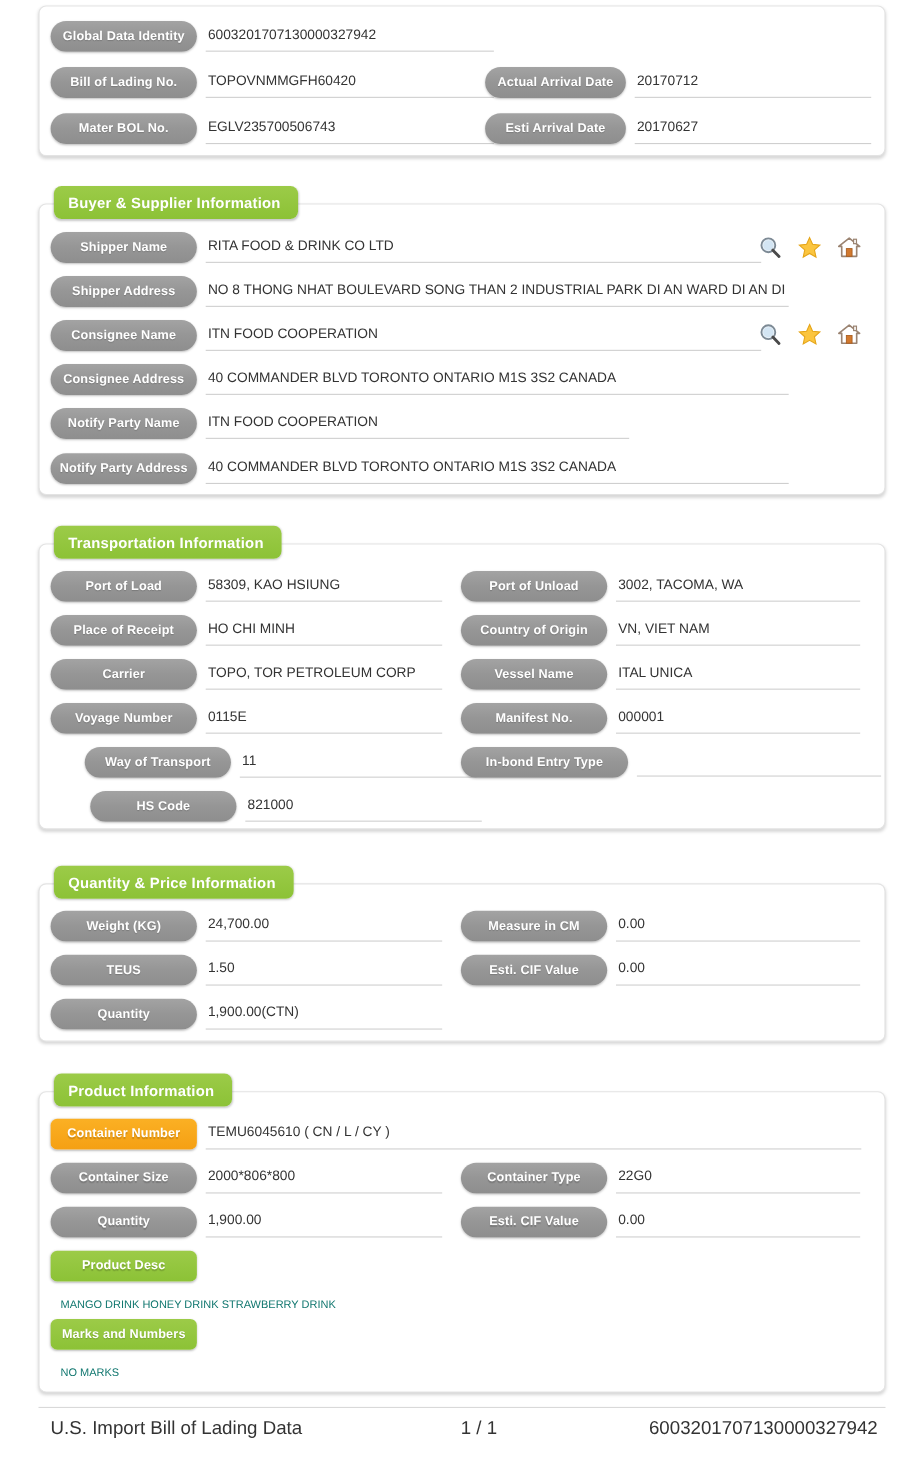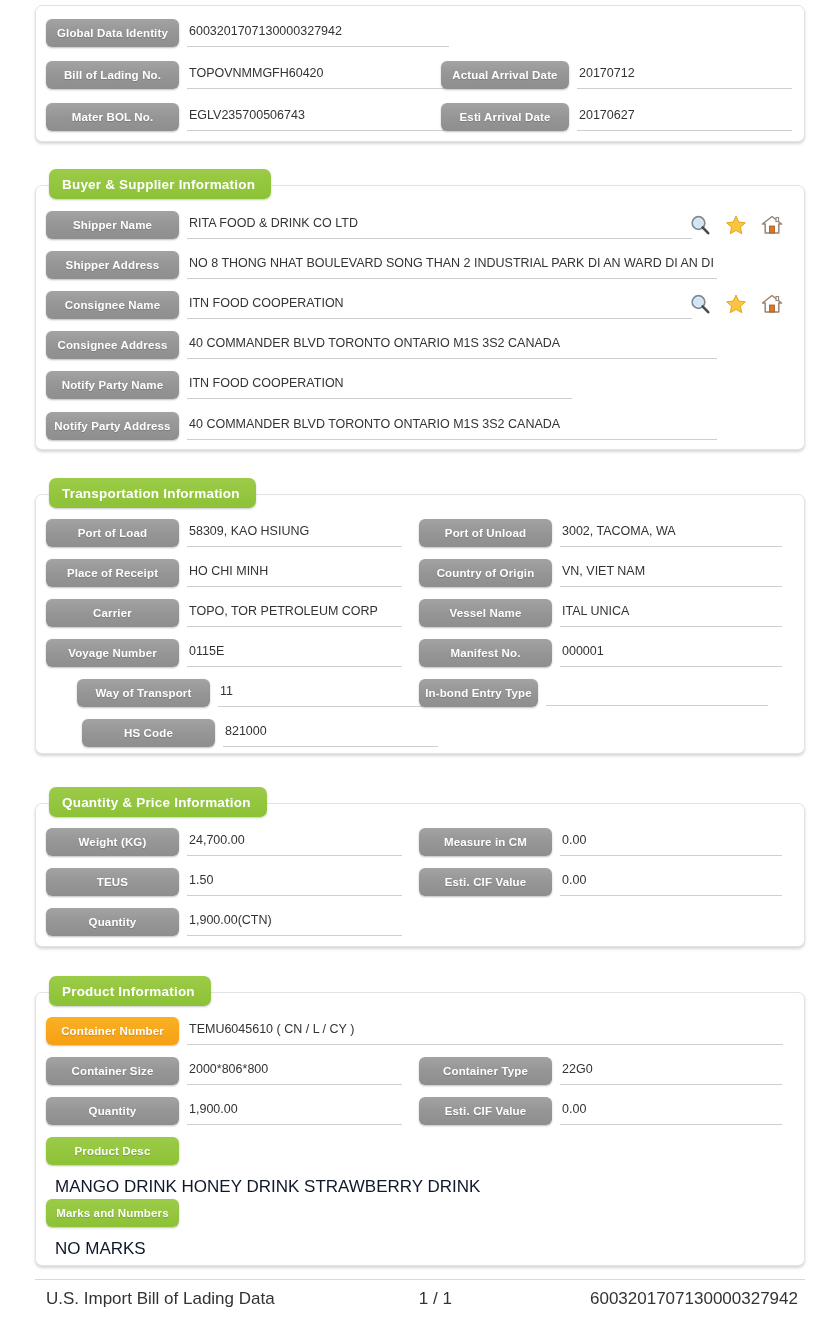--- a/index.html
+++ b/index.html
@@ -68,20 +68,21 @@
     color: #ffffff;
     font-size: 11.5px;
     font-weight: bold;
     letter-spacing: 0.15px;
     white-space: nowrap;
     box-shadow: 0 1px 2px rgba(0,0,0,0.25);
     text-shadow: 0 1px 1px rgba(0,0,0,0.18);
   }
   .pill.gray {
     background: linear-gradient(to bottom, #a3a3a3 0%, #969696 48%, #8e8e8e 100%);
+    border-radius: 14px;
   }
   .pill.orange {
     background: linear-gradient(to bottom, #fbb024 0%, #f5a013 100%);
   }
   .pill.green {
     background: linear-gradient(to bottom, #9ccb48 0%, #8cc236 100%);
   }
 
   
   .value {
@@ -90,22 +91,22 @@
     line-height: 16px;
     padding: 4px 0 7px 2px;
     border-bottom: 1px solid #cfcfcf;
     white-space: nowrap;
     overflow: hidden;
     align-self: flex-start;
     min-height: 27px;
   }
 
   .plain-value {
-    font-size: 17px;
-    color: #0f172a;
+    font-size: 10px;
+    color: #0f766e;
     line-height: 16px;
     white-space: nowrap;
   }
 
   
   .icon-set {
     position: absolute;
     display: flex;
     gap: 14px;
     align-items: center;
@@ -286,21 +287,21 @@
     </div>
     <div class="row" style="position:absolute; left:383px; top:104px;">
       <div class="pill gray" style="width:133px;">Vessel Name</div>
       <div class="value" style="width:222px; margin-left:8px;">ITAL UNICA</div>
     </div>
     <div class="row" style="position:absolute; left:383px; top:144px;">
       <div class="pill gray" style="width:133px;">Manifest No.</div>
       <div class="value" style="width:222px; margin-left:8px;">000001</div>
     </div>
     <div class="row" style="position:absolute; left:383px; top:184px;">
-      <div class="pill gray" style="width:119px;">In-bond Entry Type</div>
+      <div class="pill gray" style="width:152px;">In-bond Entry Type</div>
       <div class="value" style="width:222px; margin-left:8px;"></div>
     </div>
   </div>
 
   <div class="card" style="top:803px; height:144px;">
 
     <div class="section-tab">Quantity &amp; Price Information</div>
 
     <div class="row" style="position:absolute; left:10px; top:24px;">
       <div class="pill gray" style="width:133px;">Weight (KG)</div>

